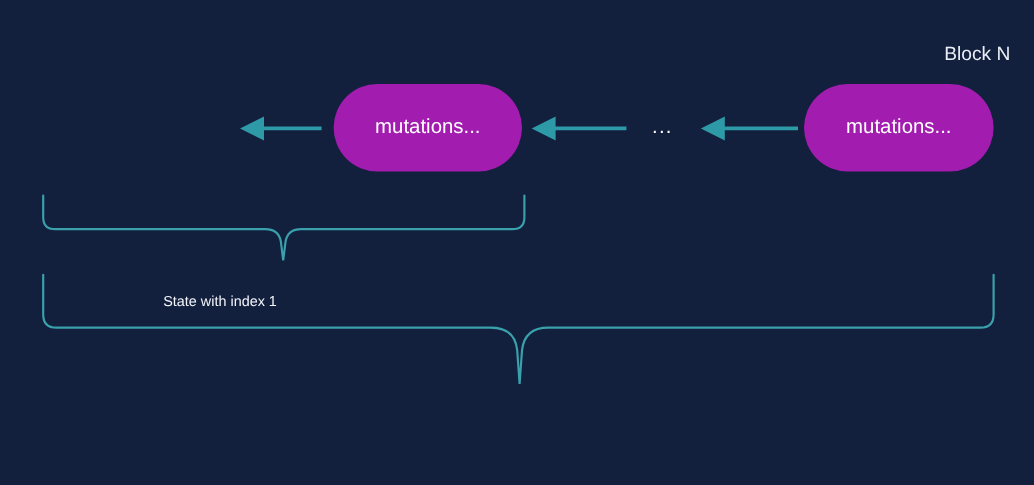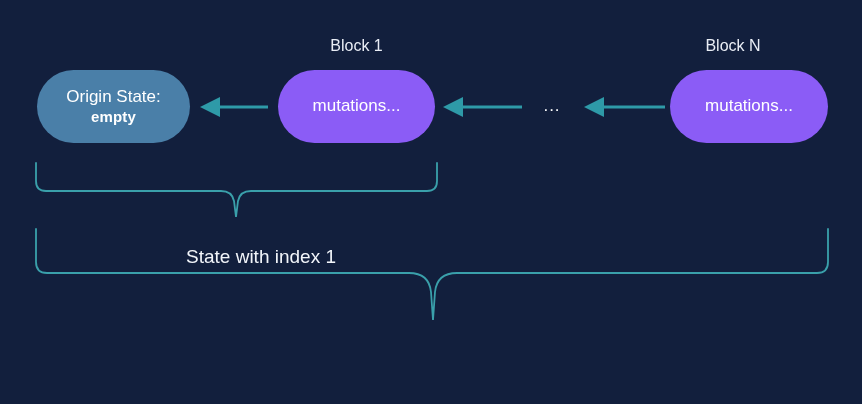--- a/index.html
+++ b/index.html
@@ -14,69 +14,62 @@
   .node{
     position:absolute;
     display:flex;flex-direction:column;
     align-items:center;justify-content:center;
     color:#ffffff;
     border-radius:38px;
     text-align:center;
     line-height:1.2;
   }
   .node.origin{background:#4a7fa8;}
-  .node.block{background:#8b5cf6;}
+  .node.block{background:#a21caf;}
 
   .node .t-main{font-size:17px;font-weight:400;}
   .node .t-sub{font-size:15px;font-weight:700;letter-spacing:.2px;}
 
   .caption{
     position:absolute;
     color:#e9edf5;
     font-size:16px;
     text-align:center;
     white-space:nowrap;
   }
 
   .bracelabel{
     position:absolute;
     color:#f2f5fa;
-    font-size:19px;
-    text-align:right;
+    font-size:12px;
+    text-align:left;
     white-space:nowrap;
     line-height:1.45;
   }
 
   .ellipsis{
     position:absolute;
     color:#ffffff;
     font-size:17px;
     letter-spacing:1px;
     white-space:nowrap;
   }
 
   svg.layer{position:absolute;left:0;top:0;width:862px;height:404px;overflow:visible;}
 </style>
 </head>
 <body>
 
 <div id="stage">
 
-  <div class="caption" style="left:278px;top:37px;width:157px;">
-    <span>Block 1</span>
-  </div>
 
-  <div class="caption" style="left:654px;top:37px;width:158px;">
+  <div class="caption" style="left:684px;top:37px;width:158px;text-align:right;">
     <span>Block N</span>
   </div>
 
-  <div class="node origin" style="left:37px;top:70px;width:153px;height:73px;">
-    <span class="t-main">Origin State:</span>
-    <span class="t-sub">empty</span>
-  </div>
 
   <div class="node block" style="left:278px;top:70px;width:157px;height:73px;">
     <span class="t-main">mutations...</span>
   </div>
 
   <div class="node block" style="left:670px;top:70px;width:158px;height:73px;">
     <span class="t-main">mutations...</span>
   </div>
 
   <div class="ellipsis" style="left:538px;top:96px;width:28px;text-align:center;">

